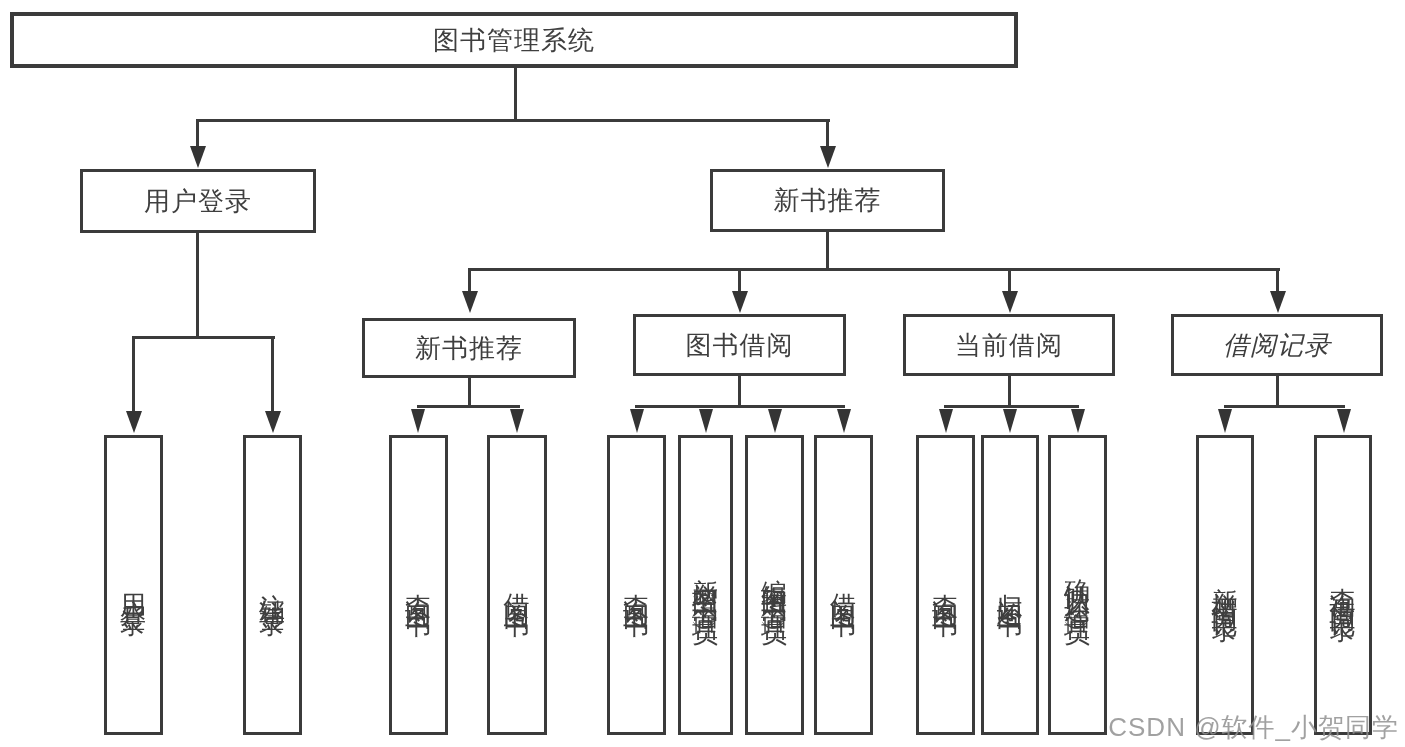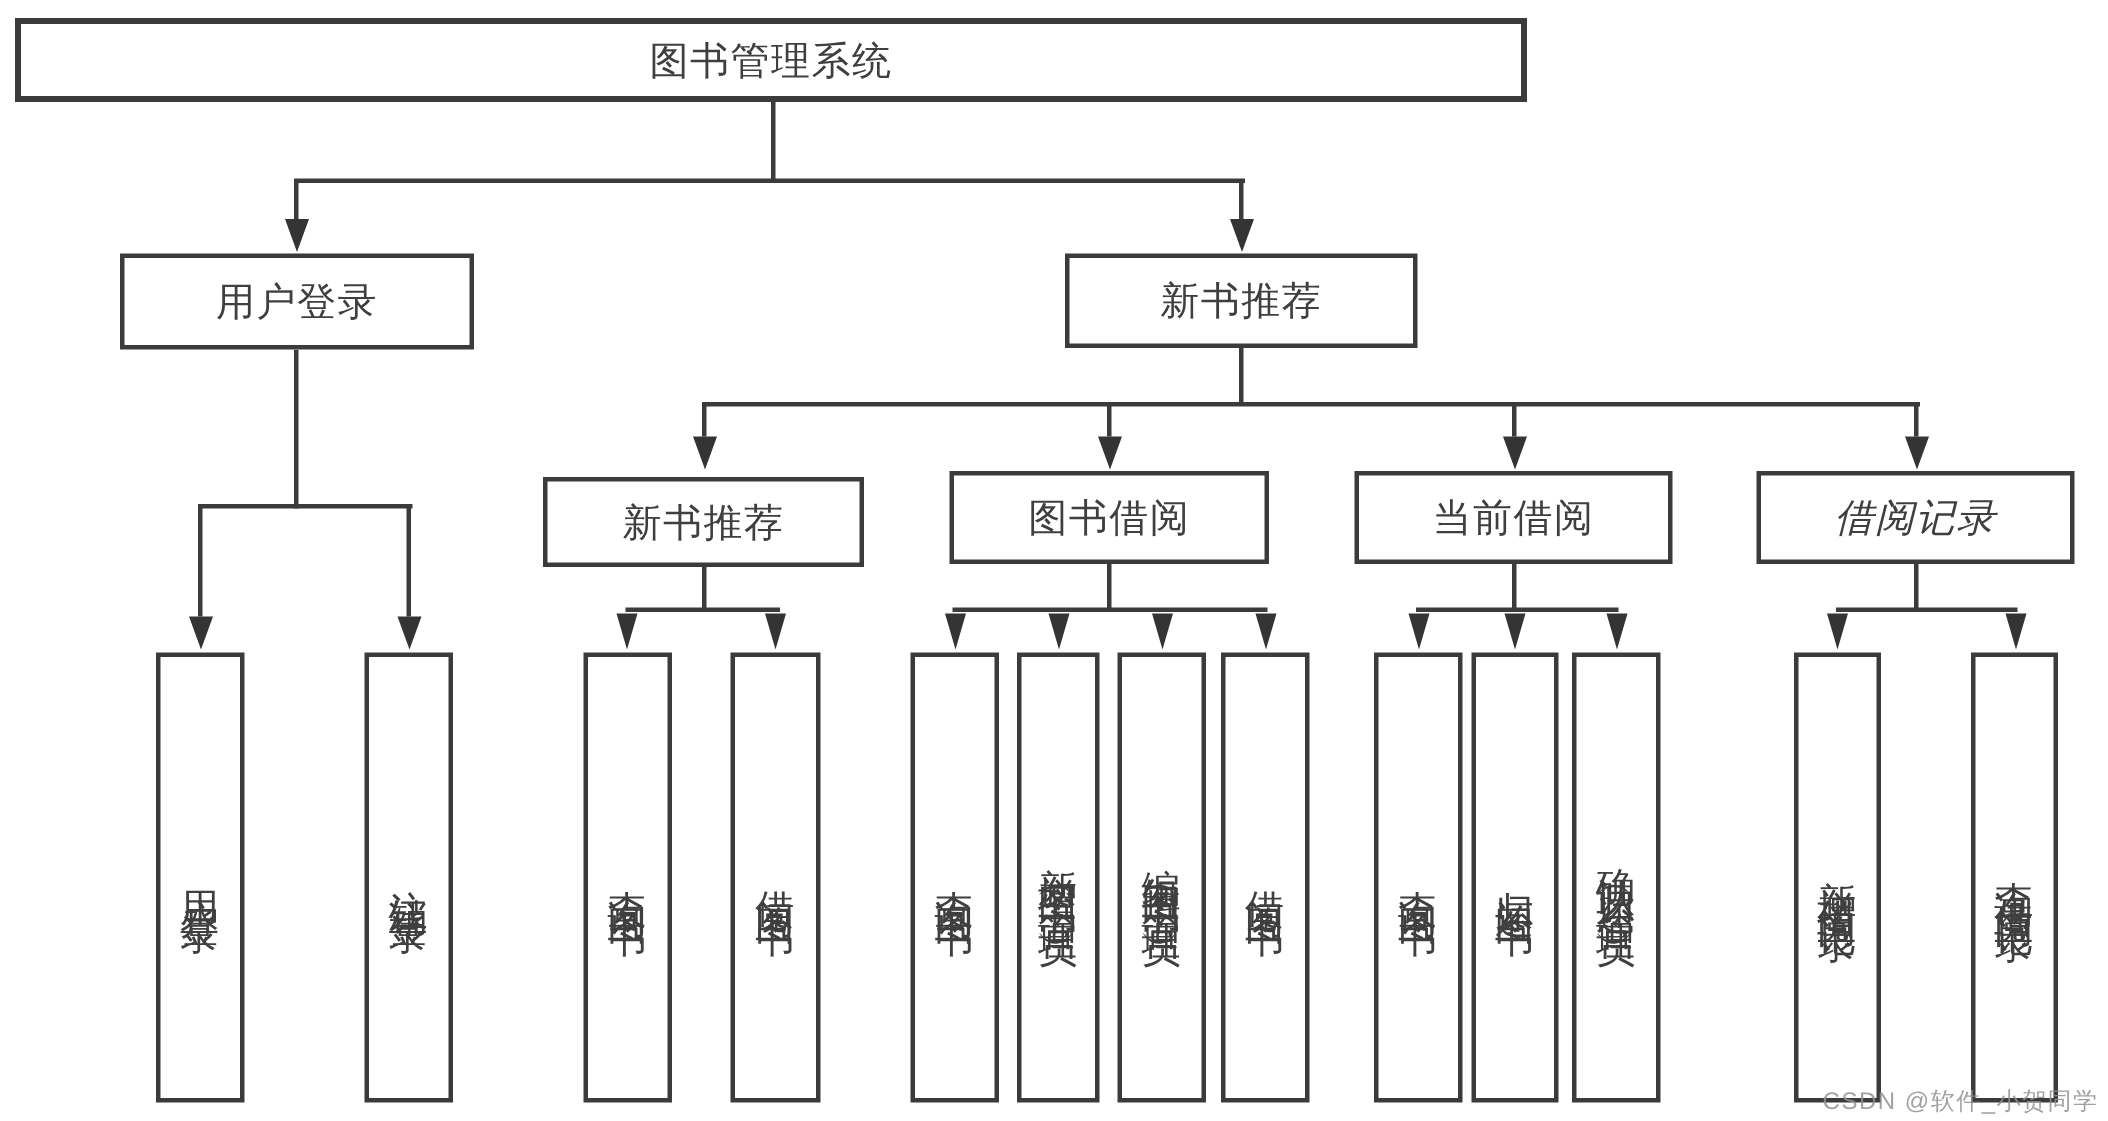--- a/index.html
+++ b/index.html
@@ -25,22 +25,22 @@
   .ah{
     position:absolute;width:0;height:0;
     border-left:8px solid transparent;border-right:8px solid transparent;
     border-top:22px solid #343434;
   }
   .ah.small{
     border-left:7px solid transparent;border-right:7px solid transparent;
     border-top:24px solid #343434;
   }
   .watermark{
-    position:absolute;right:6px;top:710px;font-size:16px;color:rgba(145,145,145,0.85);
-    letter-spacing:1px;z-index:10;white-space:nowrap;margin-top:14px;
+    position:absolute;right:6px;top:710px;font-size:26px;color:rgba(145,145,145,0.85);
+    letter-spacing:1px;z-index:10;white-space:nowrap;
   }
 </style>
 </head>
 <body>
 
 <div id="canvas">
 
   <div class="vline" style="left:514px;top:68px;width:3px;height:53px;"></div>
   <div class="hline" style="left:196px;top:119px;width:634px;height:3px;"></div>
   <div class="vline" style="left:196px;top:121px;width:3px;height:27px;"></div>

